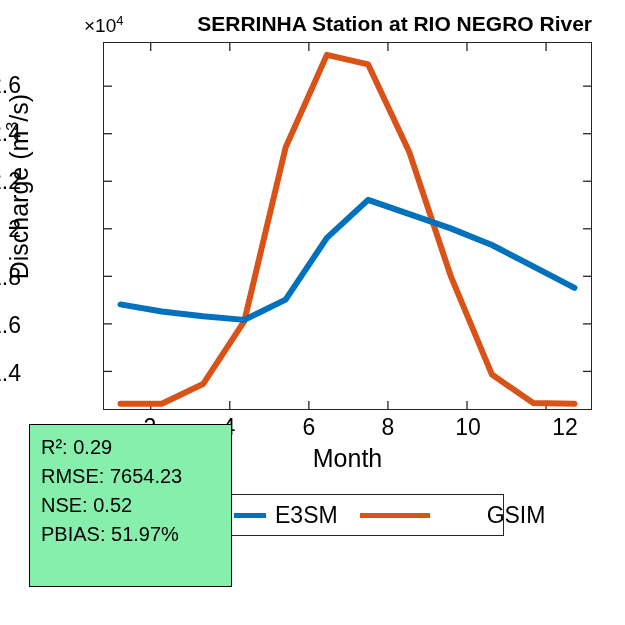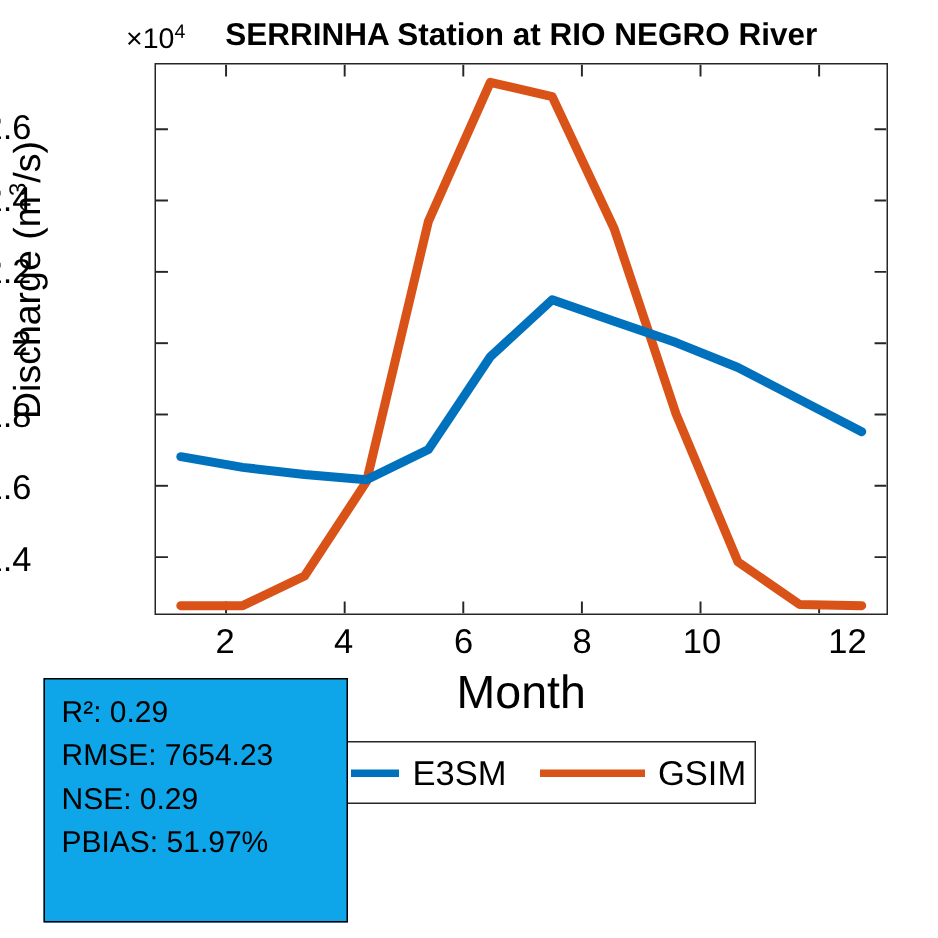--- a/index.html
+++ b/index.html
@@ -22,21 +22,21 @@
     height: 625px;
     background: #ffffff;
   }
 
   
   #chart-title {
     position: absolute;
     left: 103px;
     top: 12px;
     width: 489px;
-    text-align: center;
+    text-align: right;
     font-size: 21px;
     font-weight: bold;
     color: #000000;
     white-space: nowrap;
     letter-spacing: 0px;
   }
 
   
   #axis-exponent {
     position: absolute;
@@ -108,21 +108,21 @@
     color: #000000;
     transform: translateX(-50%);
     white-space: nowrap;
   }
   #x-axis-label {
     position: absolute;
     left: 103px;
     top: 444px;
     width: 489px;
     text-align: center;
-    font-size: 31px;
+    font-size: 25px;
     color: #000000;
     white-space: nowrap;
   }
 
   
   #legend {
     position: absolute;
     left: 226px;
     top: 494px;
     width: 278px;
@@ -131,43 +131,43 @@
     background: #ffffff;
     box-sizing: border-box;
     display: flex;
   }
   .legend-entry {
     display: flex;
     align-items: center;
     white-space: nowrap;
   }
   .legend-entry.e3sm { margin-left: 7px; }
-  .legend-entry.gsim { margin-left: 22px; }
+  .legend-entry.gsim { margin-left: 22px; gap: 48px; }
   .legend-swatch {
     height: 5px;
     border-radius: 0;
     flex: none;
   }
   .legend-swatch.short { width: 32px; }
   .legend-swatch.long  { width: 70px; }
   .legend-text {
     font-size: 23px;
     color: #000000;
     margin-left: 9px;
   }
 
   
   #stats-box {
     position: absolute;
     left: 29px;
-    top: 452px;
+    top: 424px;
     width: 203px;
     height: 163px;
     border: 1.6px solid #000000;
-    background: #0ea5e9;
+    background: #86efac;
     box-sizing: border-box;
     padding: 8px 0 0 11px;
   }
   .stat-line {
     font-size: 20px;
     color: #000000;
     line-height: 29px;
     white-space: nowrap;
   }
 </style>
@@ -251,17 +251,17 @@
     </div>
     <div class="legend-entry gsim">
       <span class="legend-swatch long" style="background:#D95319;"></span>
       <span class="legend-text">GSIM</span>
     </div>
   </div>
 
   <div id="stats-box">
     <div class="stat-line">R²: 0.29</div>
     <div class="stat-line">RMSE: 7654.23</div>
-    <div class="stat-line">NSE: 0.29</div>
+    <div class="stat-line">NSE: 0.52</div>
     <div class="stat-line">PBIAS: 51.97%</div>
   </div>
 
 </div>
 
 </body></html>

